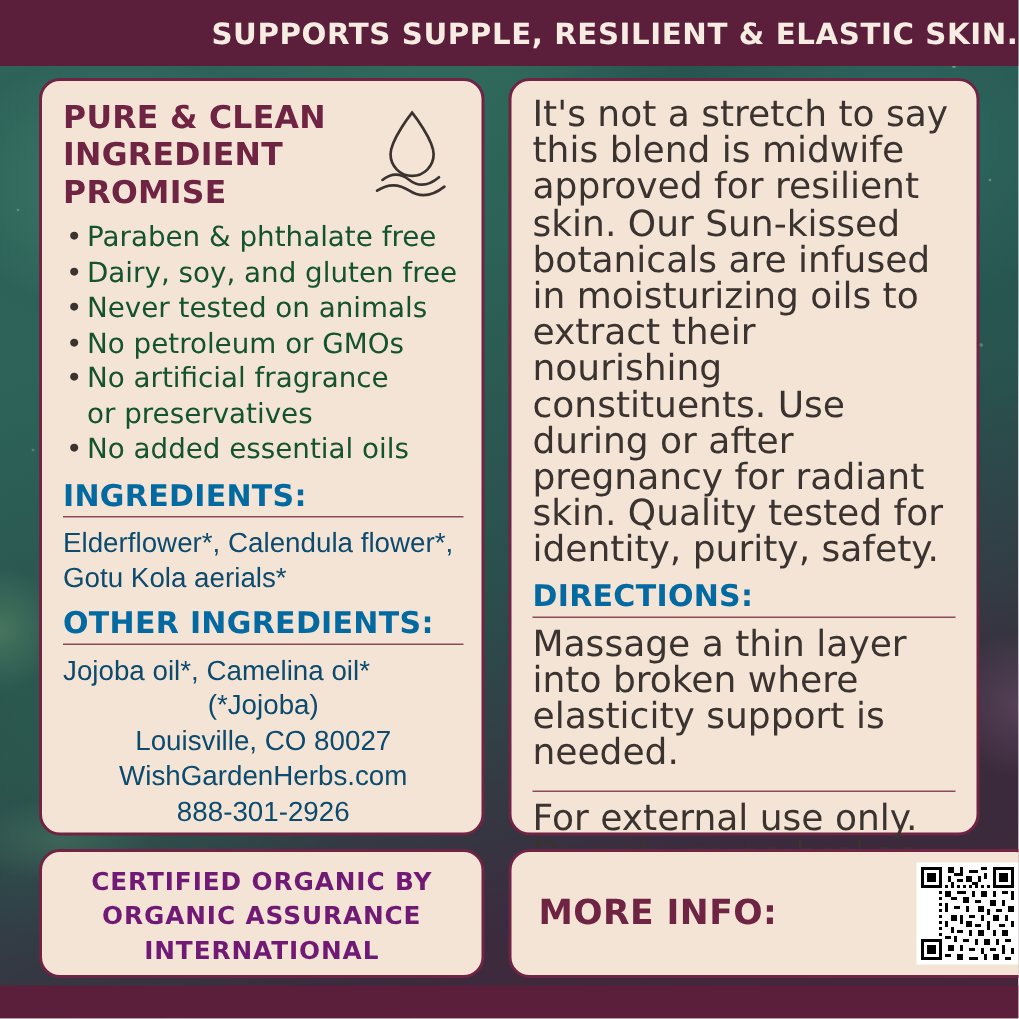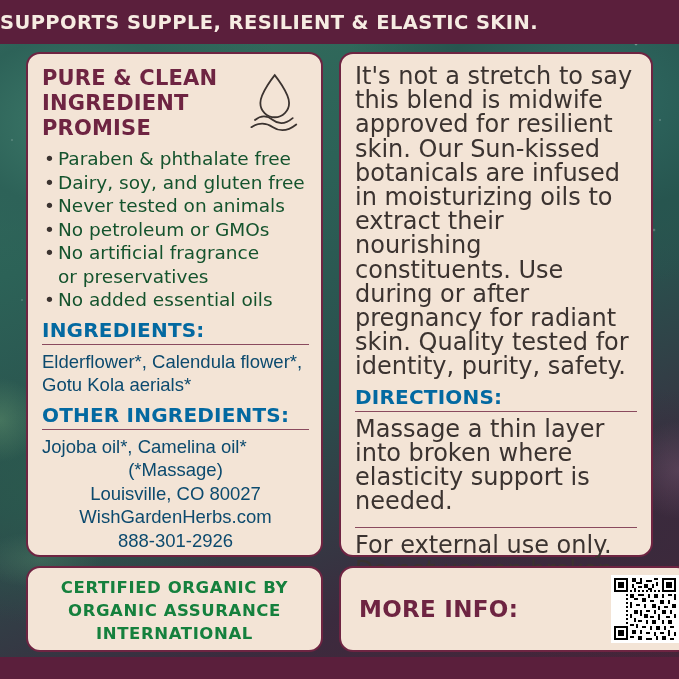--- a/index.html
+++ b/index.html
@@ -41,21 +41,21 @@
   }
 
   .banner {
     position: absolute;
     left: 0; top: 0;
     width: 679px;
     height: 44px;
     background: #5b1f3c;
     display: flex;
     align-items: center;
-    justify-content: flex-start;
+    justify-content: flex-end;
   }
   .banner-text {
     color: #f6ece2;
     font-family: "DejaVu Sans", sans-serif;
     font-weight: bold;
     font-size: 19.5px;
     letter-spacing: 0.4px;
     white-space: nowrap;
   }
 
@@ -144,21 +144,21 @@
 
   .right-para {
     color: #3b3330;
     font-family: "DejaVu Sans", sans-serif;
     font-size: 24px;
     line-height: 24.2px;
     margin: 2px 0 0 0;
   }
 
   .cert-text {
-    color: #15803d;
+    color: #701a75;
     font-family: "DejaVu Sans", sans-serif;
     font-weight: bold;
     font-size: 16.5px;
     line-height: 23px;
     text-align: center;
     letter-spacing: 0.6px;
     padding-top: 8px;
   }
 
   .info-row {
@@ -219,21 +219,21 @@
       <li>No added essential oils</li>
     </ul>
 
     <div class="sub-head">INGREDIENTS:</div>
     <hr class="rule">
     <div class="body-text">Elderflower*, Calendula flower*, Gotu Kola aerials*</div>
 
     <div class="sub-head">OTHER INGREDIENTS:</div>
     <hr class="rule">
     <div class="body-text">Jojoba oil*, Camelina oil*</div>
-    <div class="body-text centered">(*Massage)</div>
+    <div class="body-text centered">(*Jojoba)</div>
     <div class="body-text centered">Louisville, CO 80027</div>
     <div class="body-text centered">WishGardenHerbs.com</div>
     <div class="body-text centered">888-301-2926</div>
   </div>
 
   <div class="panel panel-right">
     <div class="right-para">It's not a stretch to say this blend is midwife approved for resilient skin. Our Sun-kissed botanicals are infused in moisturizing oils to extract their nourishing constituents. Use during or after pregnancy for radiant skin.  Quality tested for identity, purity, safety.</div>
 
     <div class="sub-head">DIRECTIONS:</div>
     <hr class="rule">

